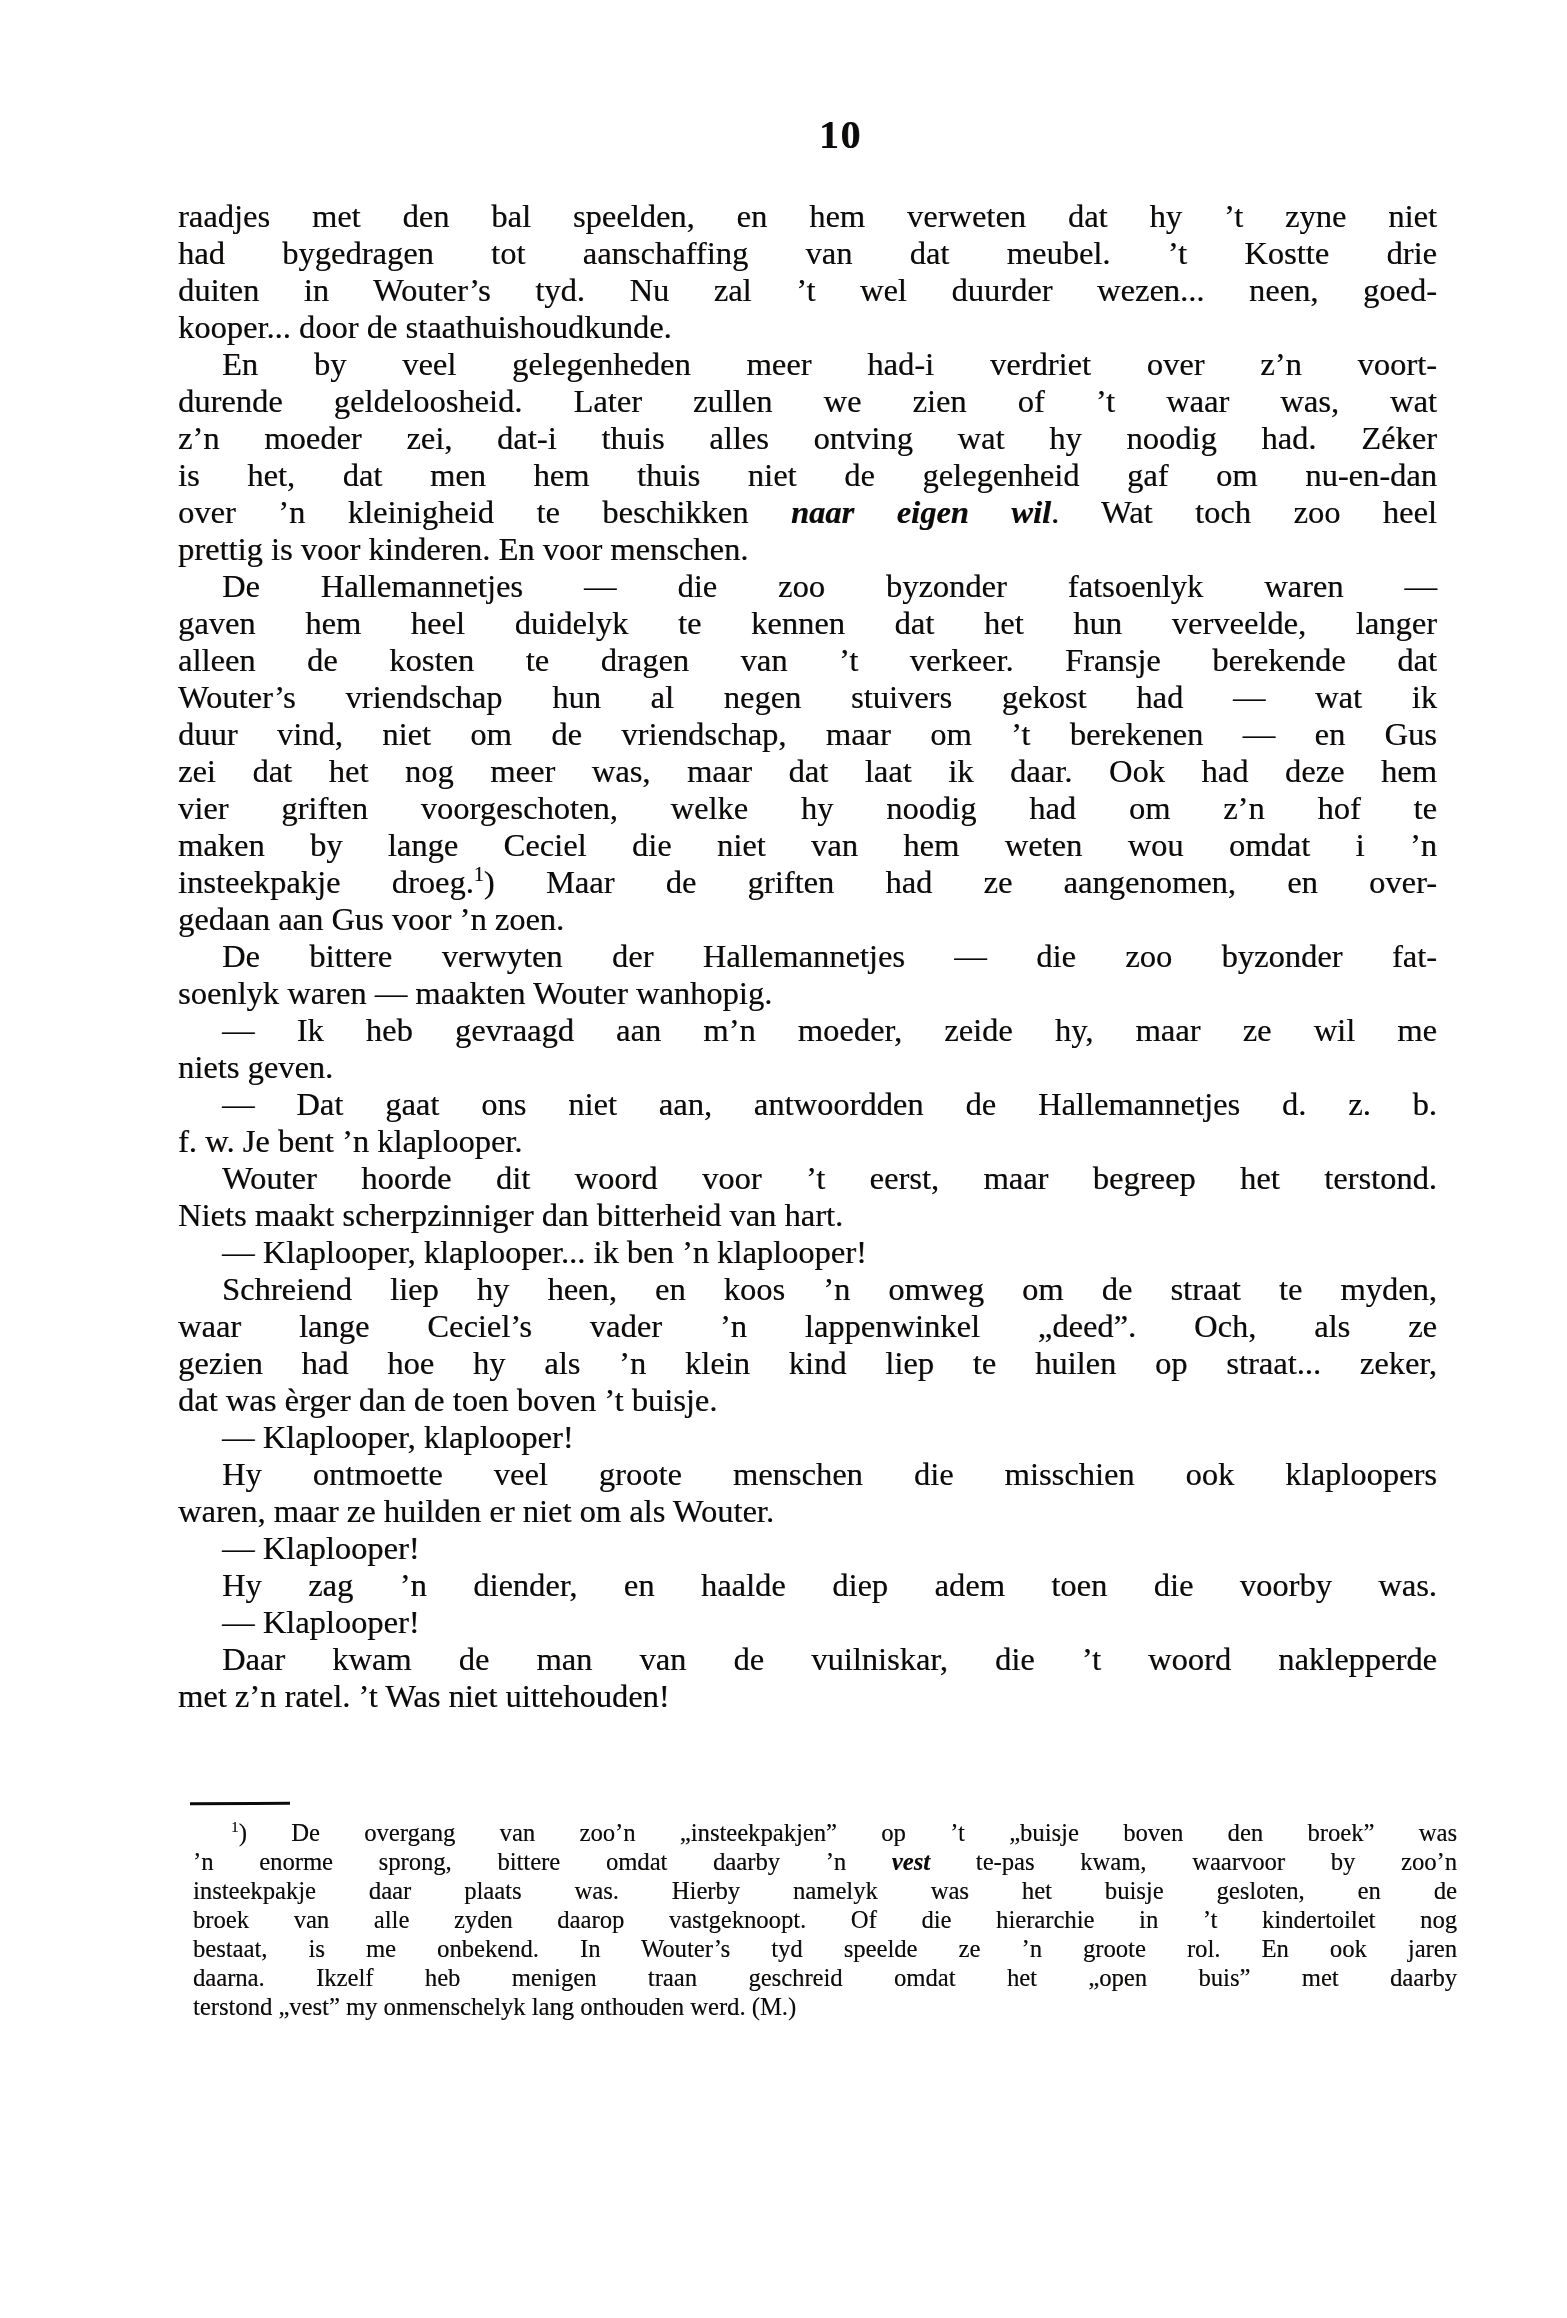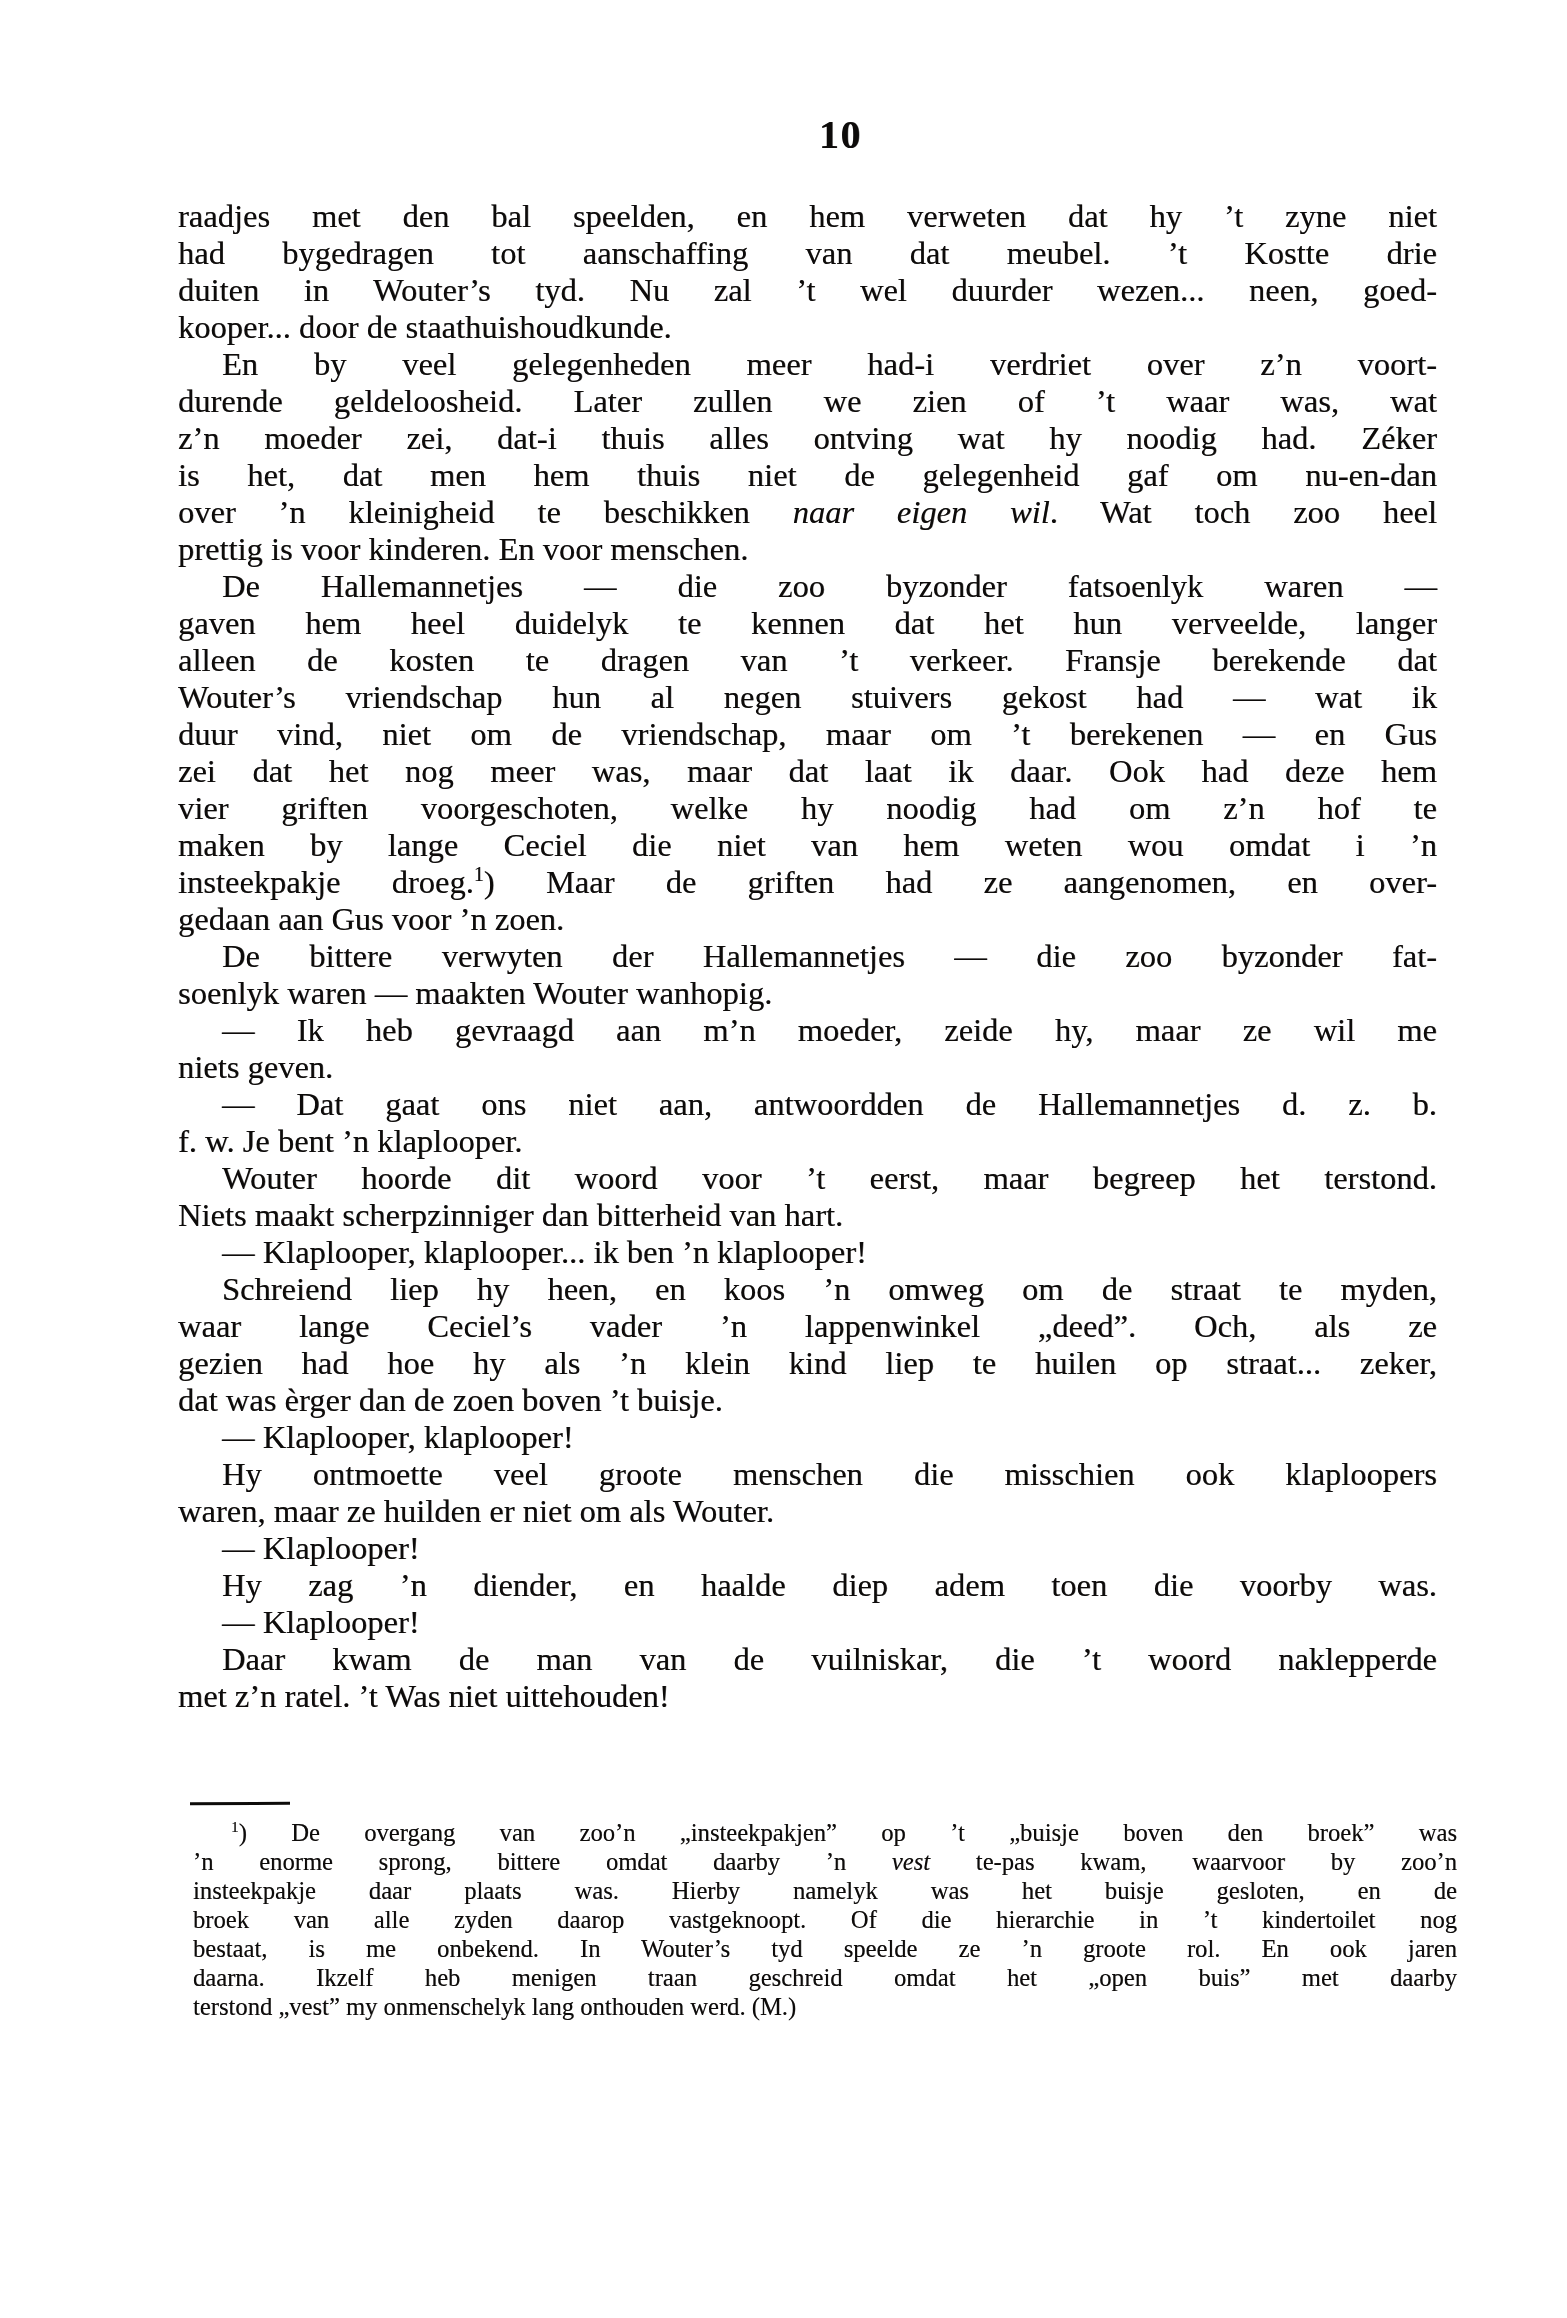--- a/index.html
+++ b/index.html
@@ -66,21 +66,21 @@
   .t-line.just {
     text-align: justify;
     text-align-last: justify;
   }
   .t-line.indent {
     text-indent: 44px;
   }
   .footnote-text .t-line.indent {
     text-indent: 38px;
   }
-  .seg-italic { font-style: italic; }
+  .seg-italic { font-style: italic; font-weight: bold; }
   .seg-superscript {
     font-size: 62%;
     vertical-align: super;
     line-height: 0;
   }
 </style>
 </head>
 <body>
 
 <div class="page">
@@ -112,21 +112,21 @@
       <div class="t-line just indent"><span class="seg-normal">— Ik heb gevraagd aan m’n moeder, zeide hy, maar ze wil me</span></div>
       <div class="t-line"><span class="seg-normal">niets geven.</span></div>
       <div class="t-line just indent"><span class="seg-normal">— Dat gaat ons niet aan, antwoordden de Hallemannetjes d. z. b.</span></div>
       <div class="t-line"><span class="seg-normal">f. w. Je bent ’n klaplooper.</span></div>
       <div class="t-line just indent"><span class="seg-normal">Wouter hoorde dit woord voor ’t eerst, maar begreep het terstond.</span></div>
       <div class="t-line"><span class="seg-normal">Niets maakt scherpzinniger dan bitterheid van hart.</span></div>
       <div class="t-line indent"><span class="seg-normal">— Klaplooper, klaplooper... ik ben ’n klaplooper!</span></div>
       <div class="t-line just indent"><span class="seg-normal">Schreiend liep hy heen, en koos ’n omweg om de straat te myden,</span></div>
       <div class="t-line just"><span class="seg-normal">waar lange Ceciel’s vader ’n lappenwinkel „deed”. Och, als ze</span></div>
       <div class="t-line just"><span class="seg-normal">gezien had hoe hy als ’n klein kind liep te huilen op straat... zeker,</span></div>
-      <div class="t-line"><span class="seg-normal">dat was èrger dan de zoen boven ’t buisje.</span></div>
+      <div class="t-line"><span class="seg-normal">dat was èrger dan de toen boven ’t buisje.</span></div>
       <div class="t-line indent"><span class="seg-normal">— Klaplooper, klaplooper!</span></div>
       <div class="t-line just indent"><span class="seg-normal">Hy ontmoette veel groote menschen die misschien ook klaploopers</span></div>
       <div class="t-line"><span class="seg-normal">waren, maar ze huilden er niet om als Wouter.</span></div>
       <div class="t-line indent"><span class="seg-normal">— Klaplooper!</span></div>
       <div class="t-line just indent"><span class="seg-normal">Hy zag ’n diender, en haalde diep adem toen die voorby was.</span></div>
       <div class="t-line indent"><span class="seg-normal">— Klaplooper!</span></div>
       <div class="t-line just indent"><span class="seg-normal">Daar kwam de man van de vuilniskar, die ’t woord naklepperde</span></div>
       <div class="t-line"><span class="seg-normal">met z’n ratel. ’t Was niet uittehouden!</span></div>
     </div>
 

